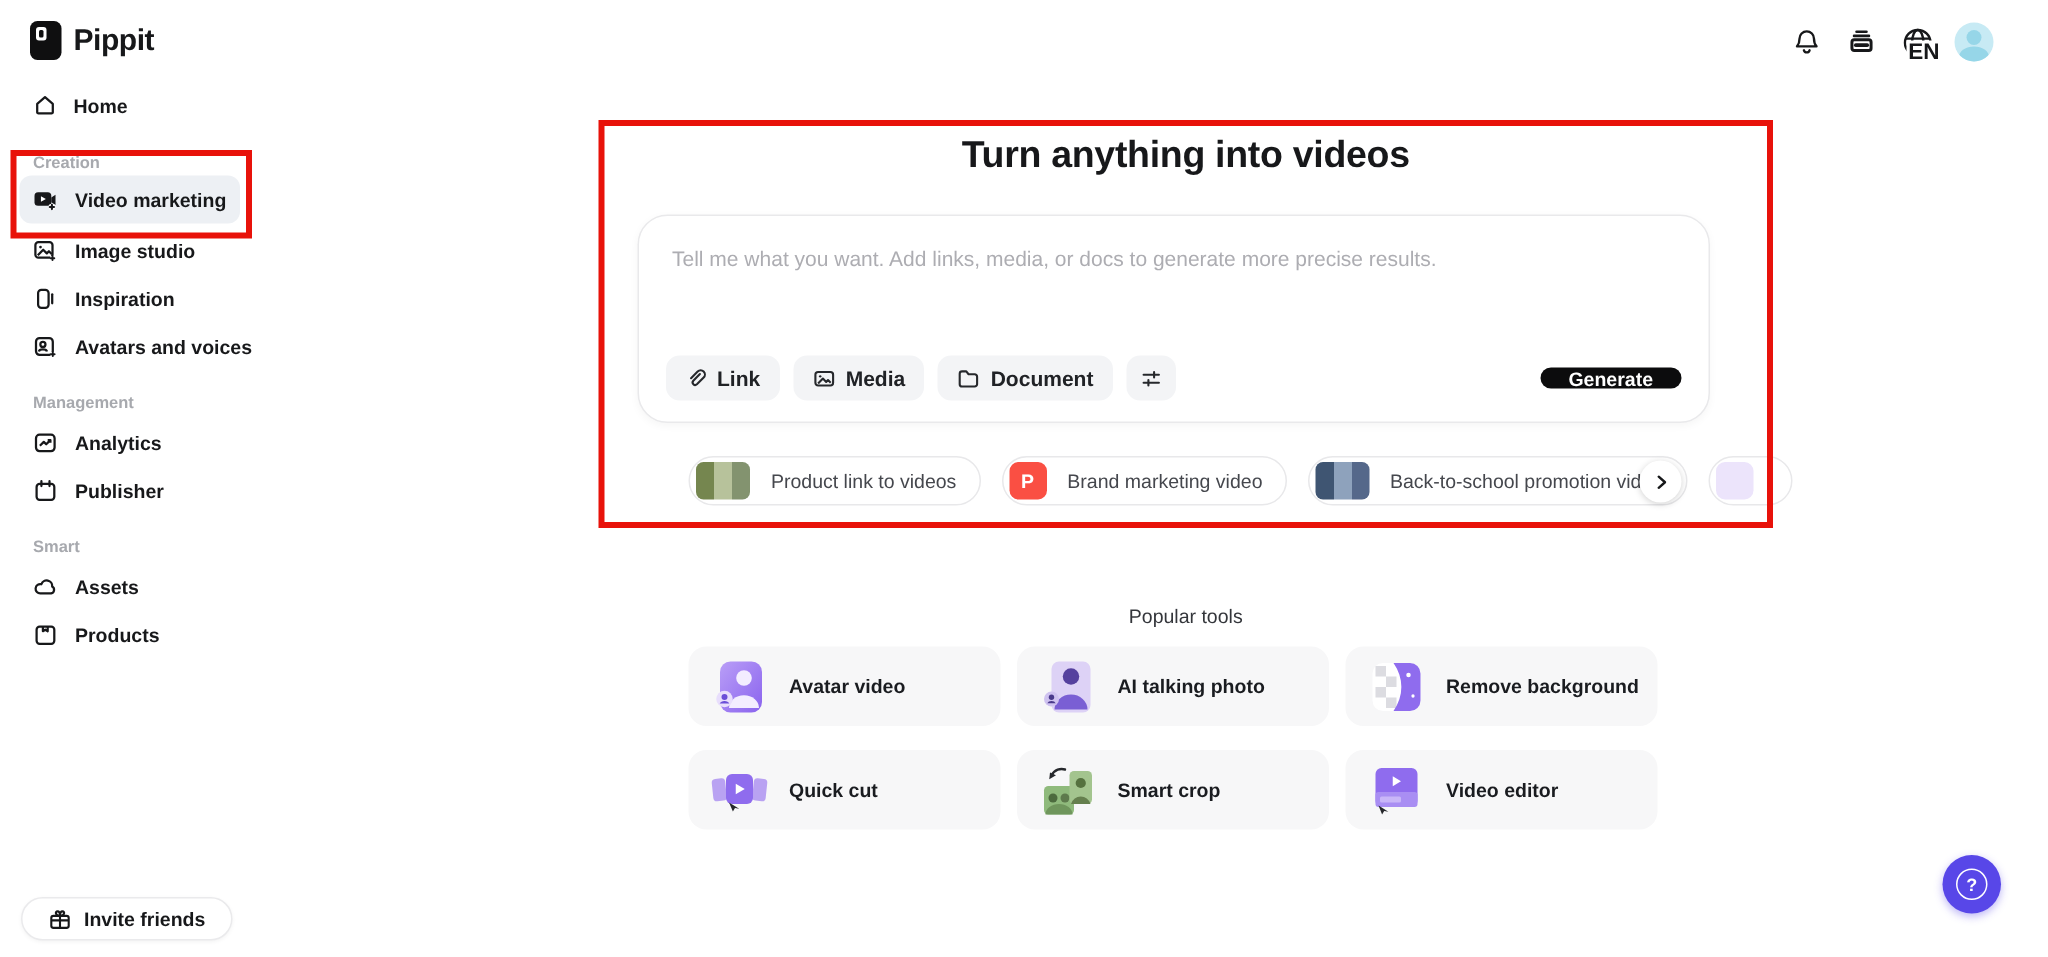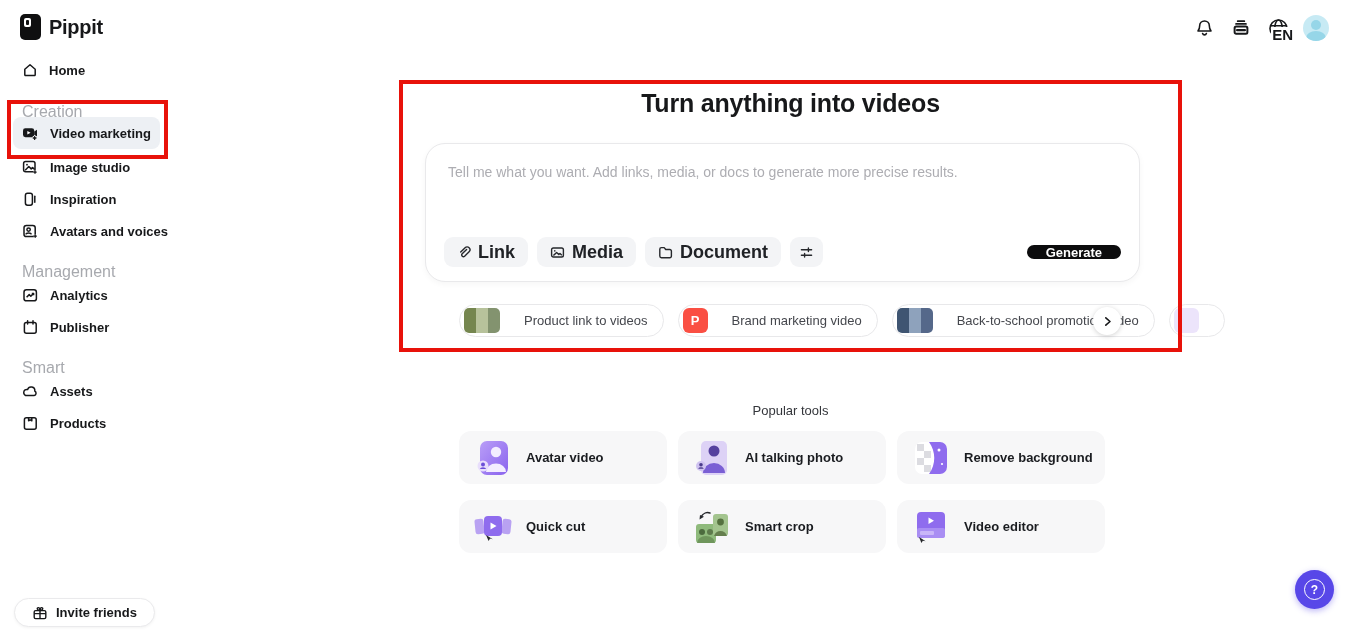--- a/index.html
+++ b/index.html
@@ -15,48 +15,48 @@
   .logo-mark:after{content:"";position:absolute;left:6px;top:6px;width:3px;height:5px;background:#0f0f10;border-radius:1px}
   .logo-text{font-size:20px;font-weight:800;letter-spacing:-.3px}
   .topicons{right:36px;top:15px;display:flex;align-items:center;gap:13px}
   .topicon{width:24px;height:24px;display:flex;align-items:center;justify-content:center;cursor:pointer;position:relative}
   .lang-tag{position:absolute;right:-3px;bottom:-2px;font-size:15px;font-weight:800;background:#fff;padding-left:1px;line-height:1}
   .avatar{width:26px;height:26px;border-radius:50%;background:#c7eaf4;overflow:hidden;position:relative}
   .avatar .head{position:absolute;left:8px;top:5px;width:10px;height:10px;border-radius:50%;background:#96d6e8}
   .avatar .body{position:absolute;left:3px;top:16px;width:20px;height:14px;border-radius:50%;background:#96d6e8}
 
   
-  .section-label{left:22px;font-size:16px;color:#a7a9ae;font-weight:400}
+  .section-label{left:22px;font-size:11px;color:#a7a9ae;font-weight:700}
   .nav-item{left:22px;display:flex;align-items:center;gap:11px;font-size:13px;font-weight:700;cursor:pointer;white-space:nowrap}
   .active-bg{left:13px;top:117px;width:147px;height:32px;background:#edf0f4;border-radius:8px}
   .invite-btn{left:14px;top:598px;height:27px;display:inline-flex;align-items:center;gap:8px;padding:0 17px;
       background:#fff;border:1px solid #eaeaec;border-radius:15px;font-size:13px;font-weight:700;cursor:pointer;
       box-shadow:0 1px 3px rgba(0,0,0,.05)}
 
   
   .hl{border:4px solid #e8120a;pointer-events:none;z-index:50}
   .hl-side{left:7px;top:100px;width:153px;height:51px}
   .hl-main{left:399px;top:80px;width:775px;height:264px}
 
   
   .main-title{left:399px;top:89px;width:783px;text-align:center;font-size:25px;font-weight:800;letter-spacing:-.2px}
   .composer{left:425px;top:143px;width:713px;height:137px;background:#fff;border:1px solid #e9e9eb;border-radius:20px;
       box-shadow:0 2px 6px rgba(0,0,0,.04)}
   .composer textarea{position:absolute;left:20px;top:18px;width:660px;height:60px;border:none;outline:none;resize:none;
       font-family:"Liberation Sans",sans-serif;font-size:14px;color:#3c3e43;background:transparent}
   .composer textarea::placeholder{color:#adadb2}
   .composer-row{position:absolute;left:18px;right:18px;bottom:14px;display:flex;align-items:center;gap:9px}
   .pill{height:30px;display:inline-flex;align-items:center;gap:7px;padding:0 13px;background:#f3f4f6;border-radius:9px;
-      font-size:18px;font-weight:700;cursor:pointer;color:#202226}
+      font-size:14px;font-weight:700;cursor:pointer;color:#202226}
   .pill.icon-only{padding:0 9px}
   .generate{margin-left:auto;height:14px;padding:0 19px;display:inline-flex;align-items:center;background:#0c0c0d;
       color:#fff;font-size:13px;font-weight:700;border-radius:9px;cursor:pointer}
 
   .chips{left:459px;top:304px;display:flex;gap:14px;align-items:center}
-  .chip{height:33px;display:inline-flex;align-items:center;gap:24px;padding:4px 15px 4px 4px;background:#fff;
+  .chip{height:33px;display:inline-flex;align-items:center;gap:14px;padding:4px 15px 4px 4px;background:#fff;
       border:1px solid #e8e8ea;border-radius:17px;font-size:13px;color:#45474d;cursor:pointer;white-space:nowrap;box-sizing:border-box}
   .chip-thumb{width:36px;height:25px;border-radius:5px;flex:0 0 auto}
   .thumb-green{background:linear-gradient(90deg,#75864f 0 34%,#b7c29b 34% 67%,#83936f 67%)}
   .thumb-blue{background:linear-gradient(90deg,#3f5572 0 34%,#8ea2bc 34% 67%,#55688a 67%)}
   .chip-badge{width:25px;height:25px;border-radius:6px;background:#fa4f43;color:#fff;display:flex;align-items:center;
       justify-content:center;font-size:13px;font-weight:800;flex:0 0 auto}
   .chip.partial{width:56px;padding:4px;overflow:hidden}
   .chip-mini{width:25px;height:25px;border-radius:6px;background:#ece4fb}
   .next-btn{left:1093px;top:307px;width:28px;height:28px;border-radius:50%;background:#fff;display:flex;align-items:center;
       justify-content:center;box-shadow:0 1px 5px rgba(0,0,0,.18);cursor:pointer;z-index:60}

